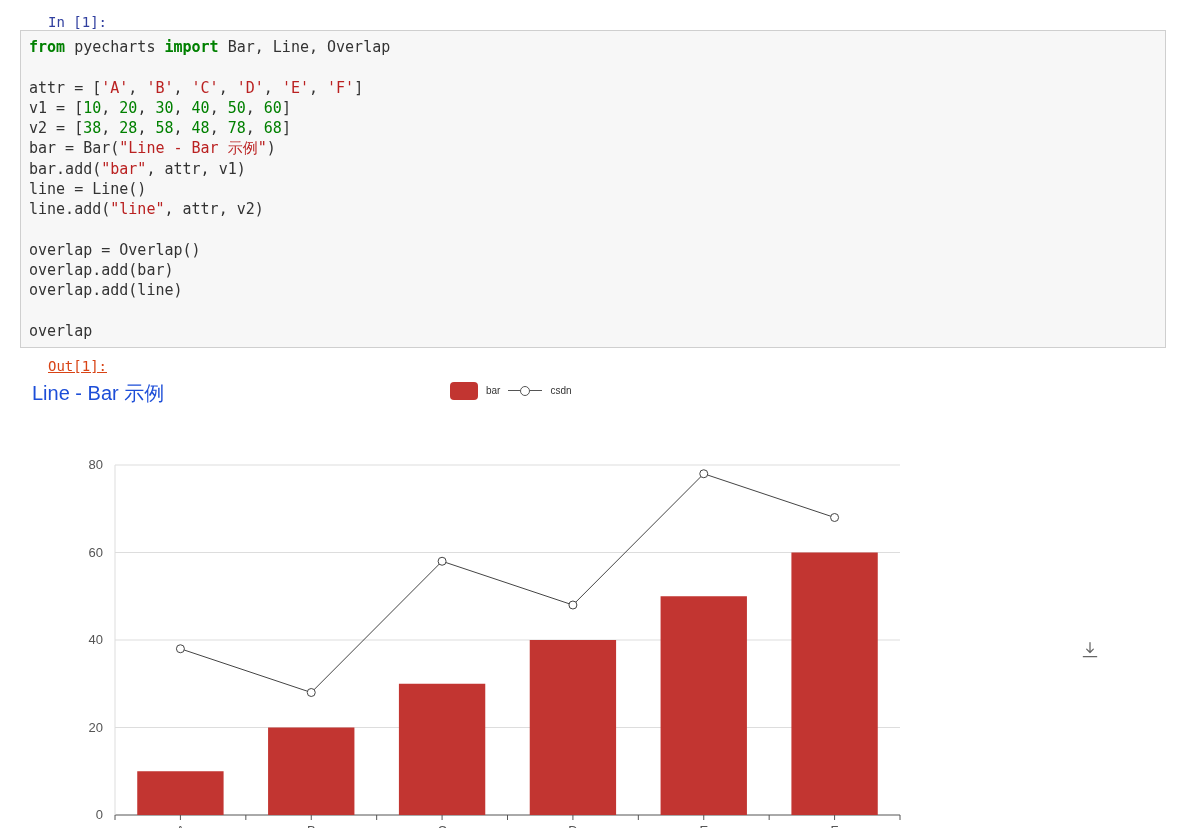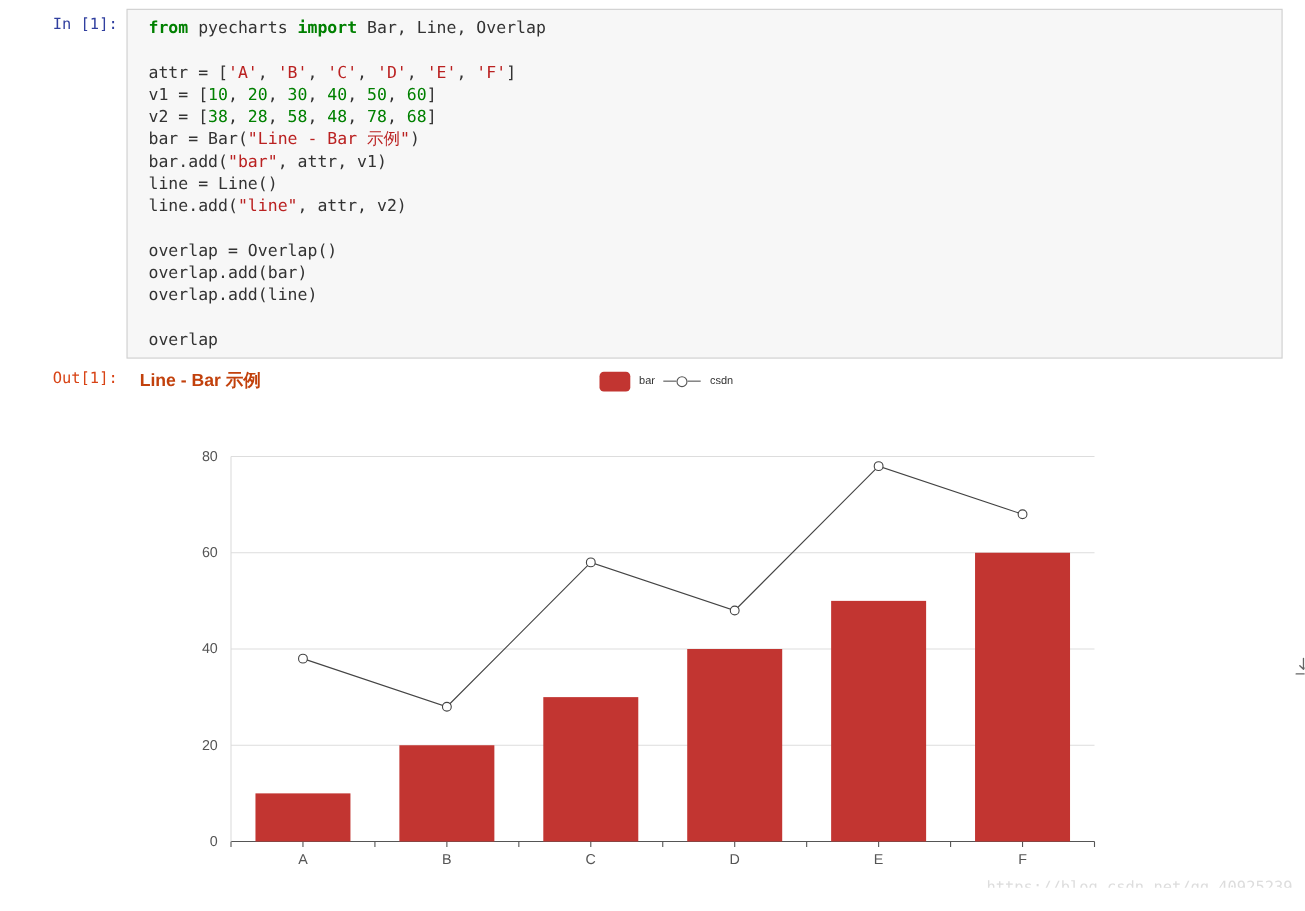--- a/index.html
+++ b/index.html
@@ -4,48 +4,48 @@
 <style>
   * { box-sizing: border-box; }
   body {
     margin: 0;
     padding: 8px 20px;
     font-family: "Segoe UI", Arial, sans-serif;
     font-size: 14px;
     background: #fff;
     color: #333;
   }
-  .cell { display: flex; margin-bottom: 4px; }
+  .cell { display: flex; margin-bottom: 4px; flex-direction: column; }
   .prompt {
     width: 95px;
     flex-shrink: 0;
     text-align: right;
     padding-right: 8px;
     padding-top: 6px;
     font-family: "Segoe UI", monospace;
     font-size: 14px;
   }
   .in-prompt { color: #303F9F; }
-  .out-prompt { color: #D84315; }
+  .out-prompt { color: #D84315; text-decoration: underline; }
   .input-area {
     flex: 1;
     background: #f7f7f7;
     border: 1px solid #cfcfcf;
-    padding: 6px 19px;
+    padding: 6px 8px;
     font-family: "Segoe UI", Consolas, monospace;
     font-size: 15px;
     line-height: 1.35;
     white-space: pre;
   }
   .kw-green { color: #008000; font-weight: bold; }
   .str { color: #BA2121; }
   .num { color: #008000; }
   .output-area { flex: 1; padding-top: 2px; }
   .chart-wrap { position: relative; width: 1000px; }
-  .chart-title { font-size: 16px; font-weight: bold; color: #c2410c; margin: 4px 0 8px 12px; }
+  .chart-title { font-size: 20px; font-weight: normal; color: #1d4ed8; margin: 4px 0 8px 12px; }
   .legend { position: absolute; top: 2px; left: 430px; display: flex; align-items: center; gap: 8px; font-size: 10px; }
   .legend-swatch { width: 28px; height: 18px; border-radius: 4px; }
   .legend-line { display: inline-flex; align-items: center; }
   .legend-line .seg { width: 12px; height: 1px; background: #555; display: inline-block; }
   .legend-line .circ { width: 10px; height: 10px; border: 1px solid #555; border-radius: 50%; background: #fff; display: inline-block; }
   svg { display: block; }
   .axis-line { stroke: #555; stroke-width: 1; }
   .grid-line { stroke: #ddd; stroke-width: 1; }
   .tick-label { font-size: 13px; fill: #555; }
   .bar-rect { fill: #c23531; }

